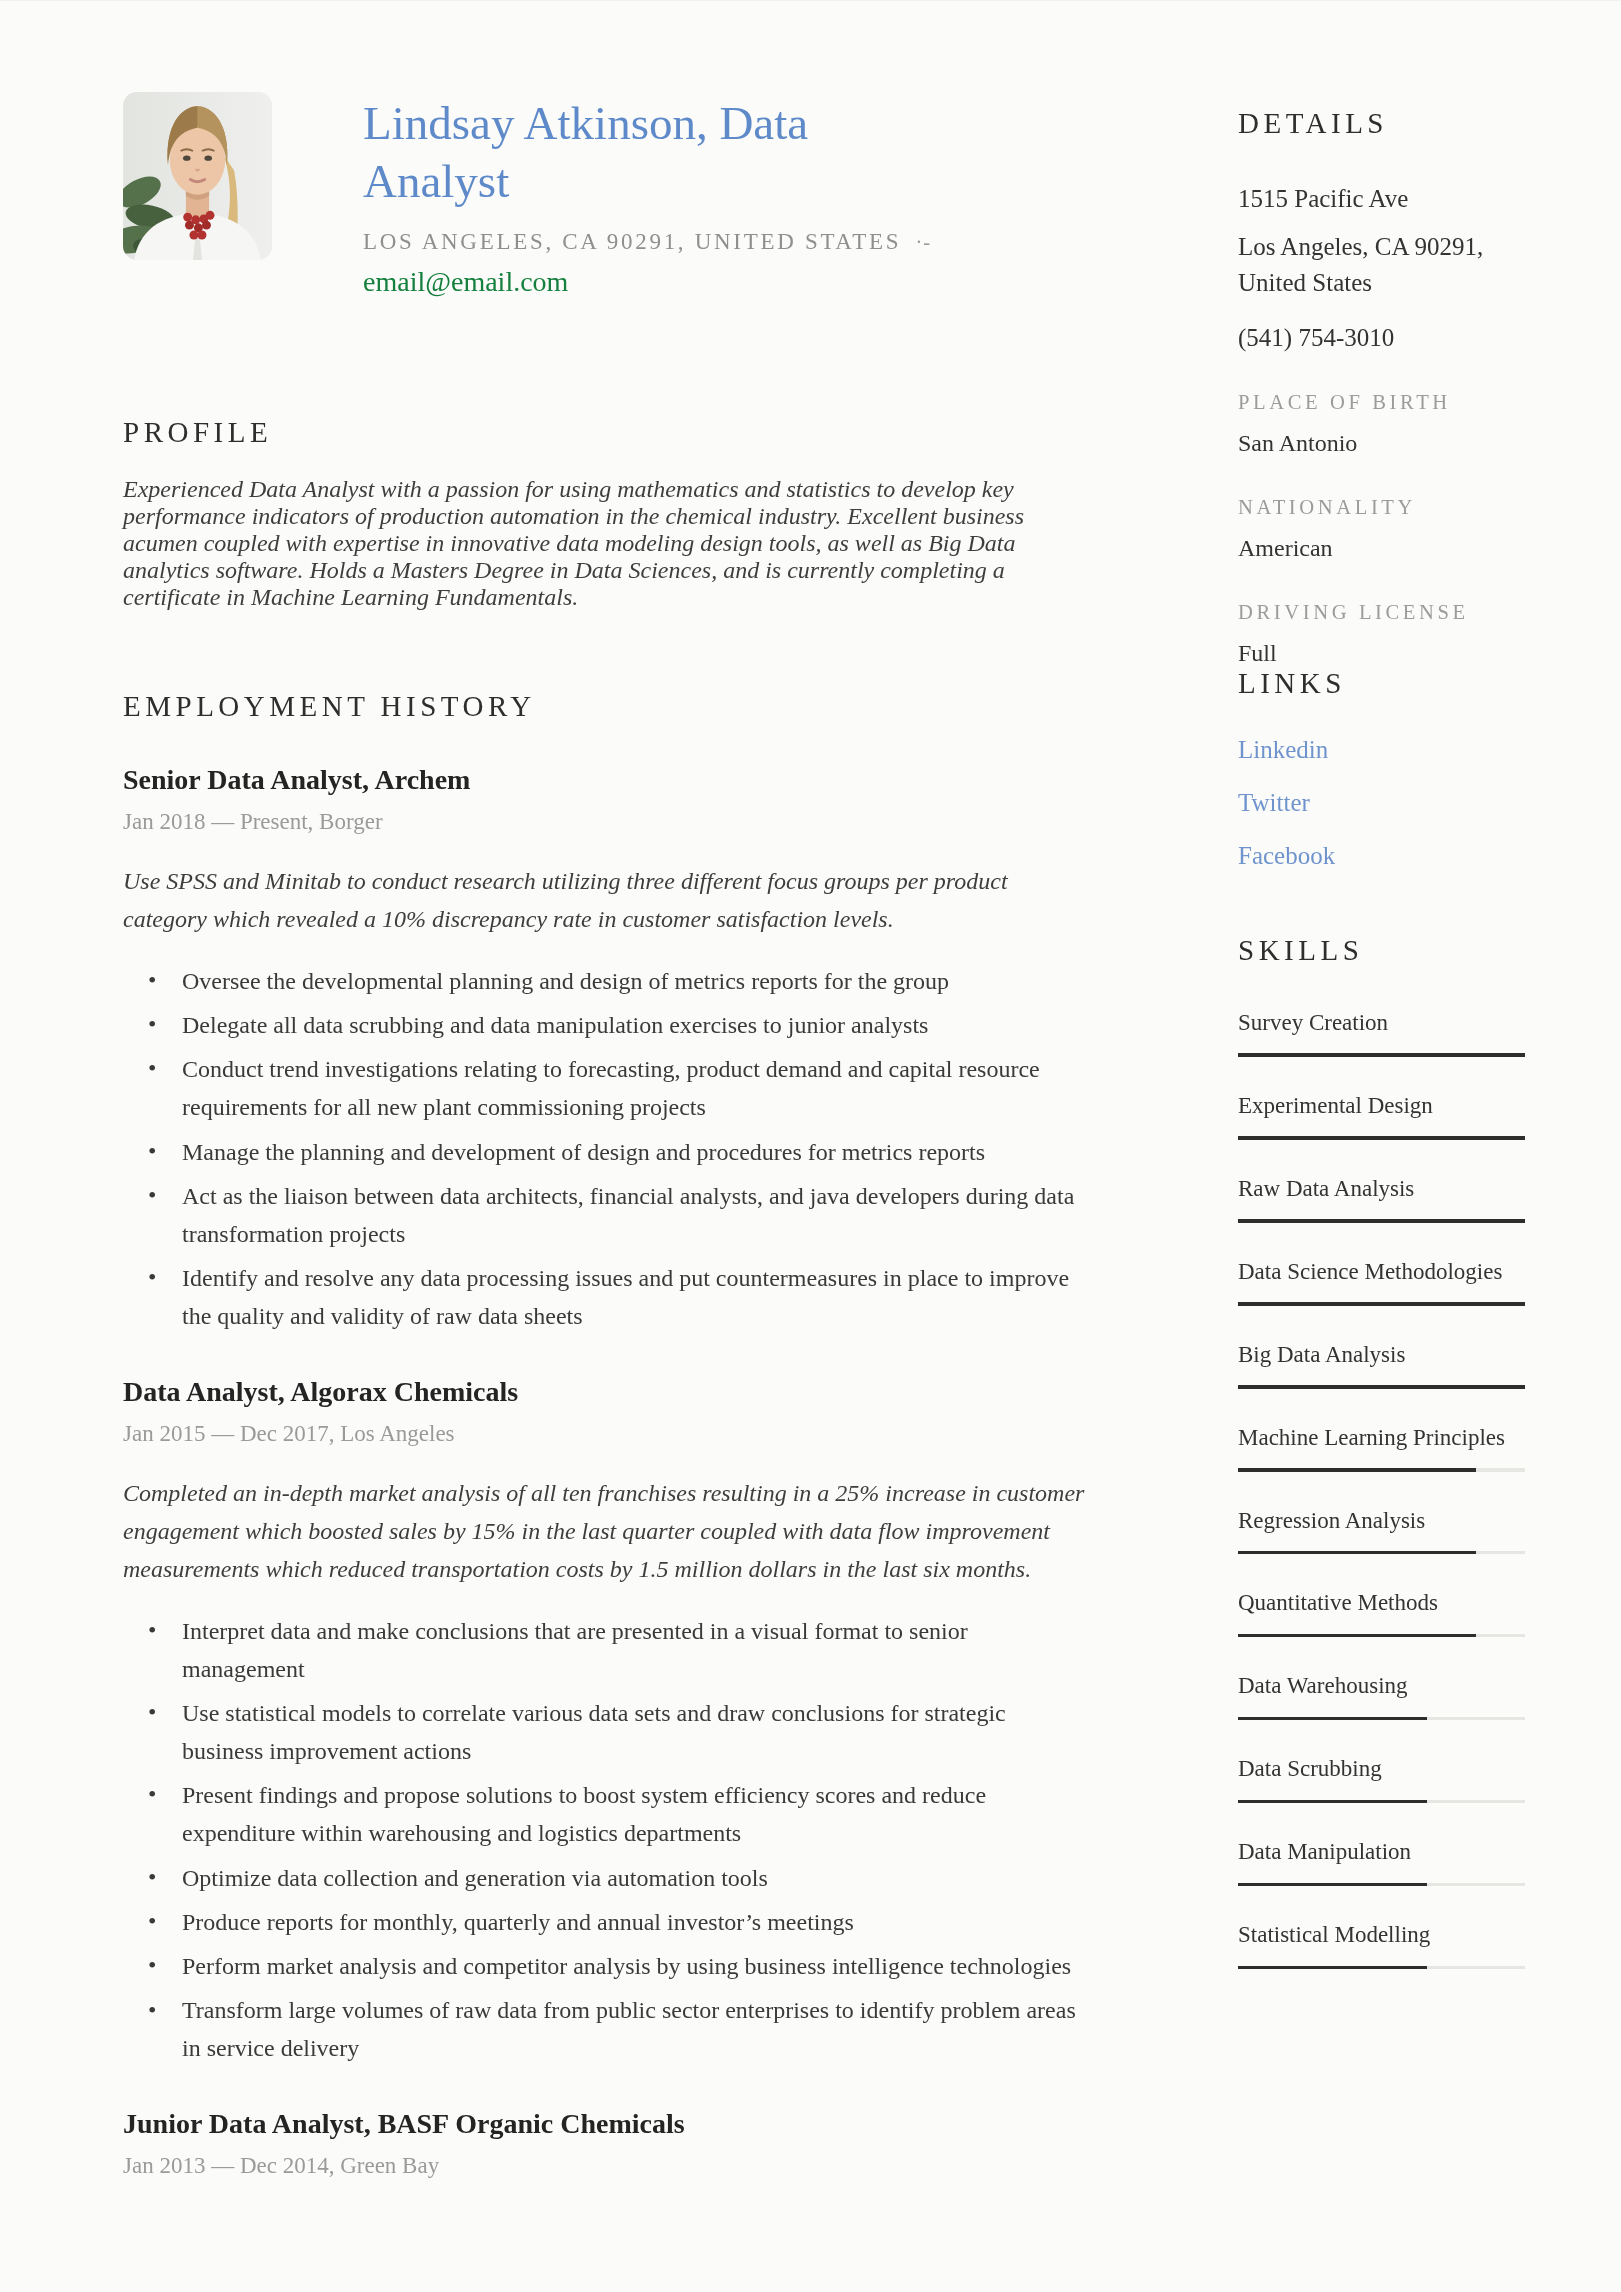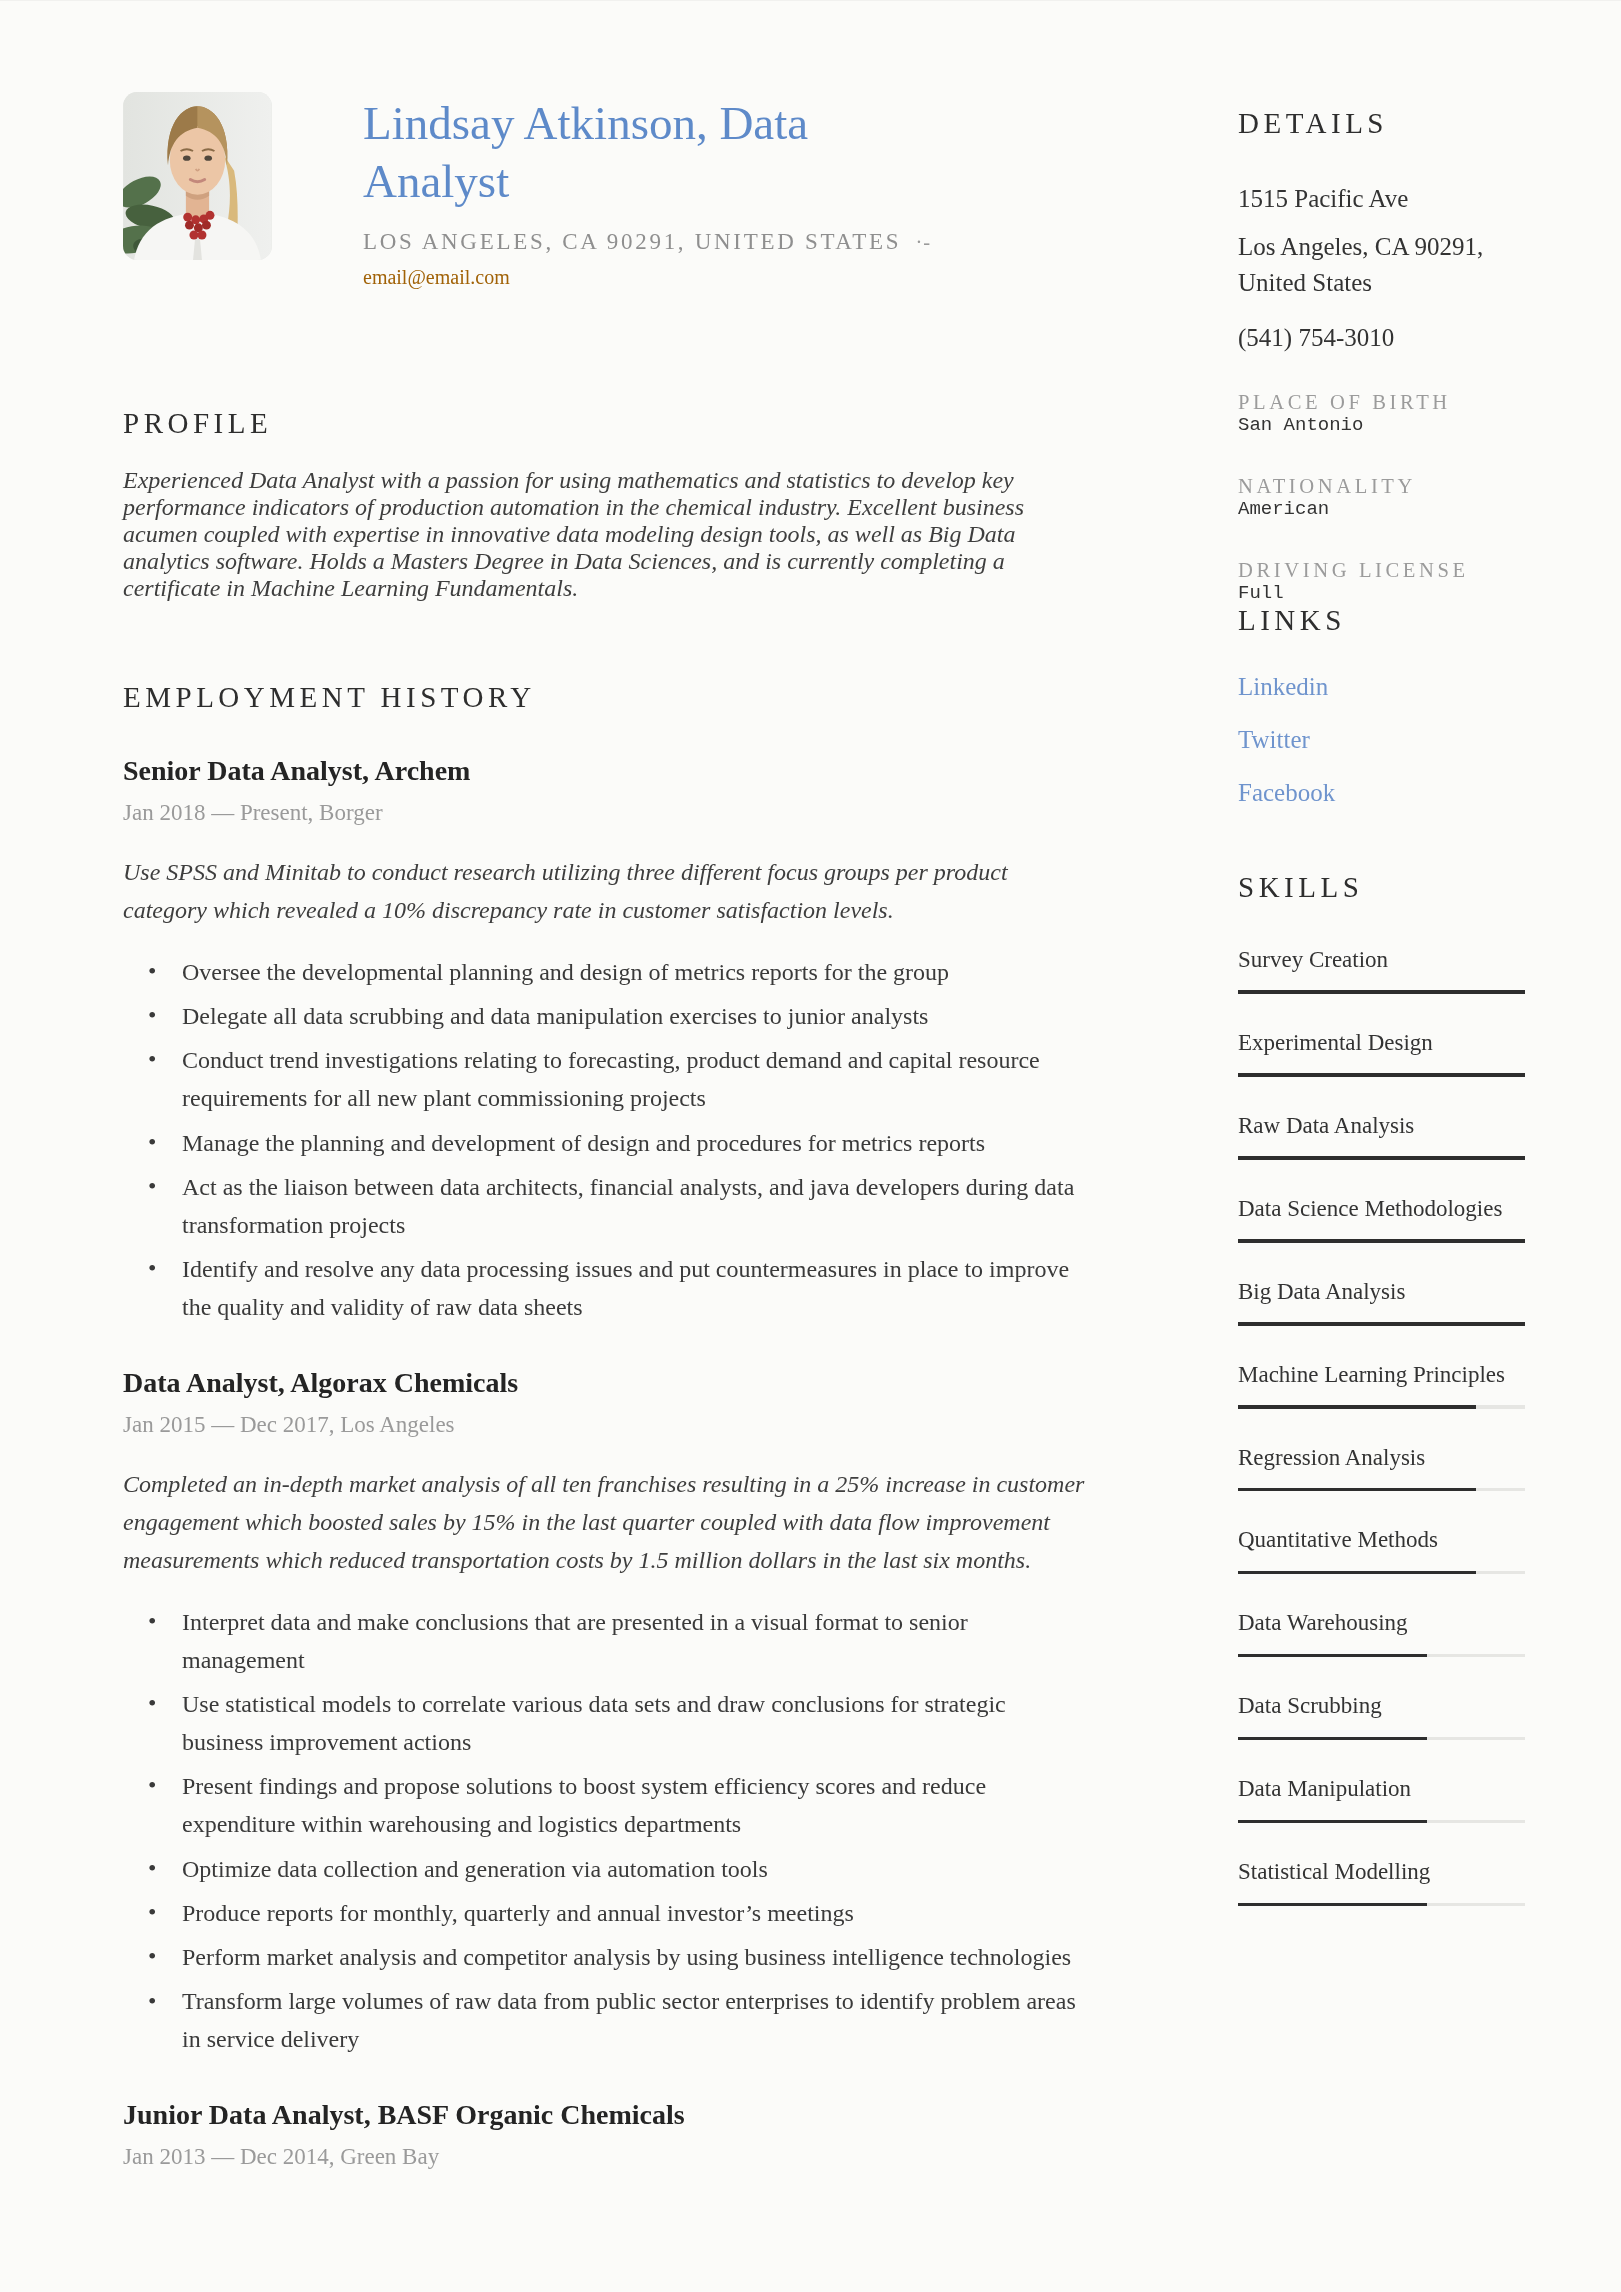--- a/index.html
+++ b/index.html
@@ -19,21 +19,21 @@
   .sidebar{width:287px;flex:none;margin-left:152px;padding-top:106px;box-sizing:border-box;}
 
   
   .header{display:flex;margin-top:91px;}
   .photo{width:149px;height:168px;border-radius:14.3px;overflow:hidden;flex:none;background:#e7e9e5;}
   .photo svg{display:block;}
   .header-text{margin-left:91px;padding-top:1.8px;}
   h1.name{margin:0;font-size:47px;line-height:58px;font-weight:400;color:#5e8ac9;width:591px;}
   .location{margin-top:19.7px;font-size:23px;letter-spacing:2.7px;color:#8f8f8f;white-space:nowrap;}
   .location .suffix{letter-spacing:0.9px;margin-left:14.3px;font-size:20.6px;color:#9a9a9a;}
-  .email{margin-top:10.7px;font-size:20px;color:#a16207;}
+  .email{margin-top:10.7px;font-size:28px;color:#15803d;}
 
   
   .sec-heading{font-size:29px;letter-spacing:4.5px;color:#2e2e2e;font-weight:400;}
 
   
   .profile-heading{margin-top:118px;}
   .profile-text{margin-top:27px;font-style:italic;font-size:24px;line-height:27px;color:#3e3e3e;}
 
   
   .employment-heading{margin-top:79px;}
@@ -44,21 +44,21 @@
   ul.bullets{margin:23px 0 0 0;padding:0;list-style:none;}
   ul.bullets li{position:relative;padding-left:59px;font-size:24px;line-height:38px;margin-bottom:6.3px;color:#3a3a3a;}
   ul.bullets li::before{content:"•";position:absolute;left:25px;top:-0.9px;color:#3a3a3a;}
 
   
   .sb-block{font-size:25px;color:#333;}
   .sb-address{margin-top:41px;line-height:36px;}
   .sb-city{margin-top:11.6px;line-height:36px;width:260px;}
   .sb-phone{margin-top:23px;}
   .caps-label{margin-top:39px;font-size:20.6px;letter-spacing:3.6px;color:#9b9b9b;}
-  .sb-value{margin-top:0;font-size:19px;color:#333;font-family:Liberation Mono, monospace;}
+  .sb-value{margin-top:16px;font-size:24px;color:#333;}
   .links-heading{}
   ul.links{margin:36px 0 0 0;padding:0;list-style:none;}
   ul.links li{margin-bottom:25px;}
   ul.links li a{font-size:25px;color:#6f94cd;text-decoration:none;cursor:pointer;}
   .skills-heading{margin-top:64px;}
   .skills{margin-top:39px;}
   .skill{margin-bottom:32px;}
   .skill-name{font-size:23px;line-height:34px;color:#333;}
   .skill-bar{margin-top:13.4px;height:3.6px;background:#e6e6e3;}
   .skill-fill{height:100%;background:#2e2e2e;}

